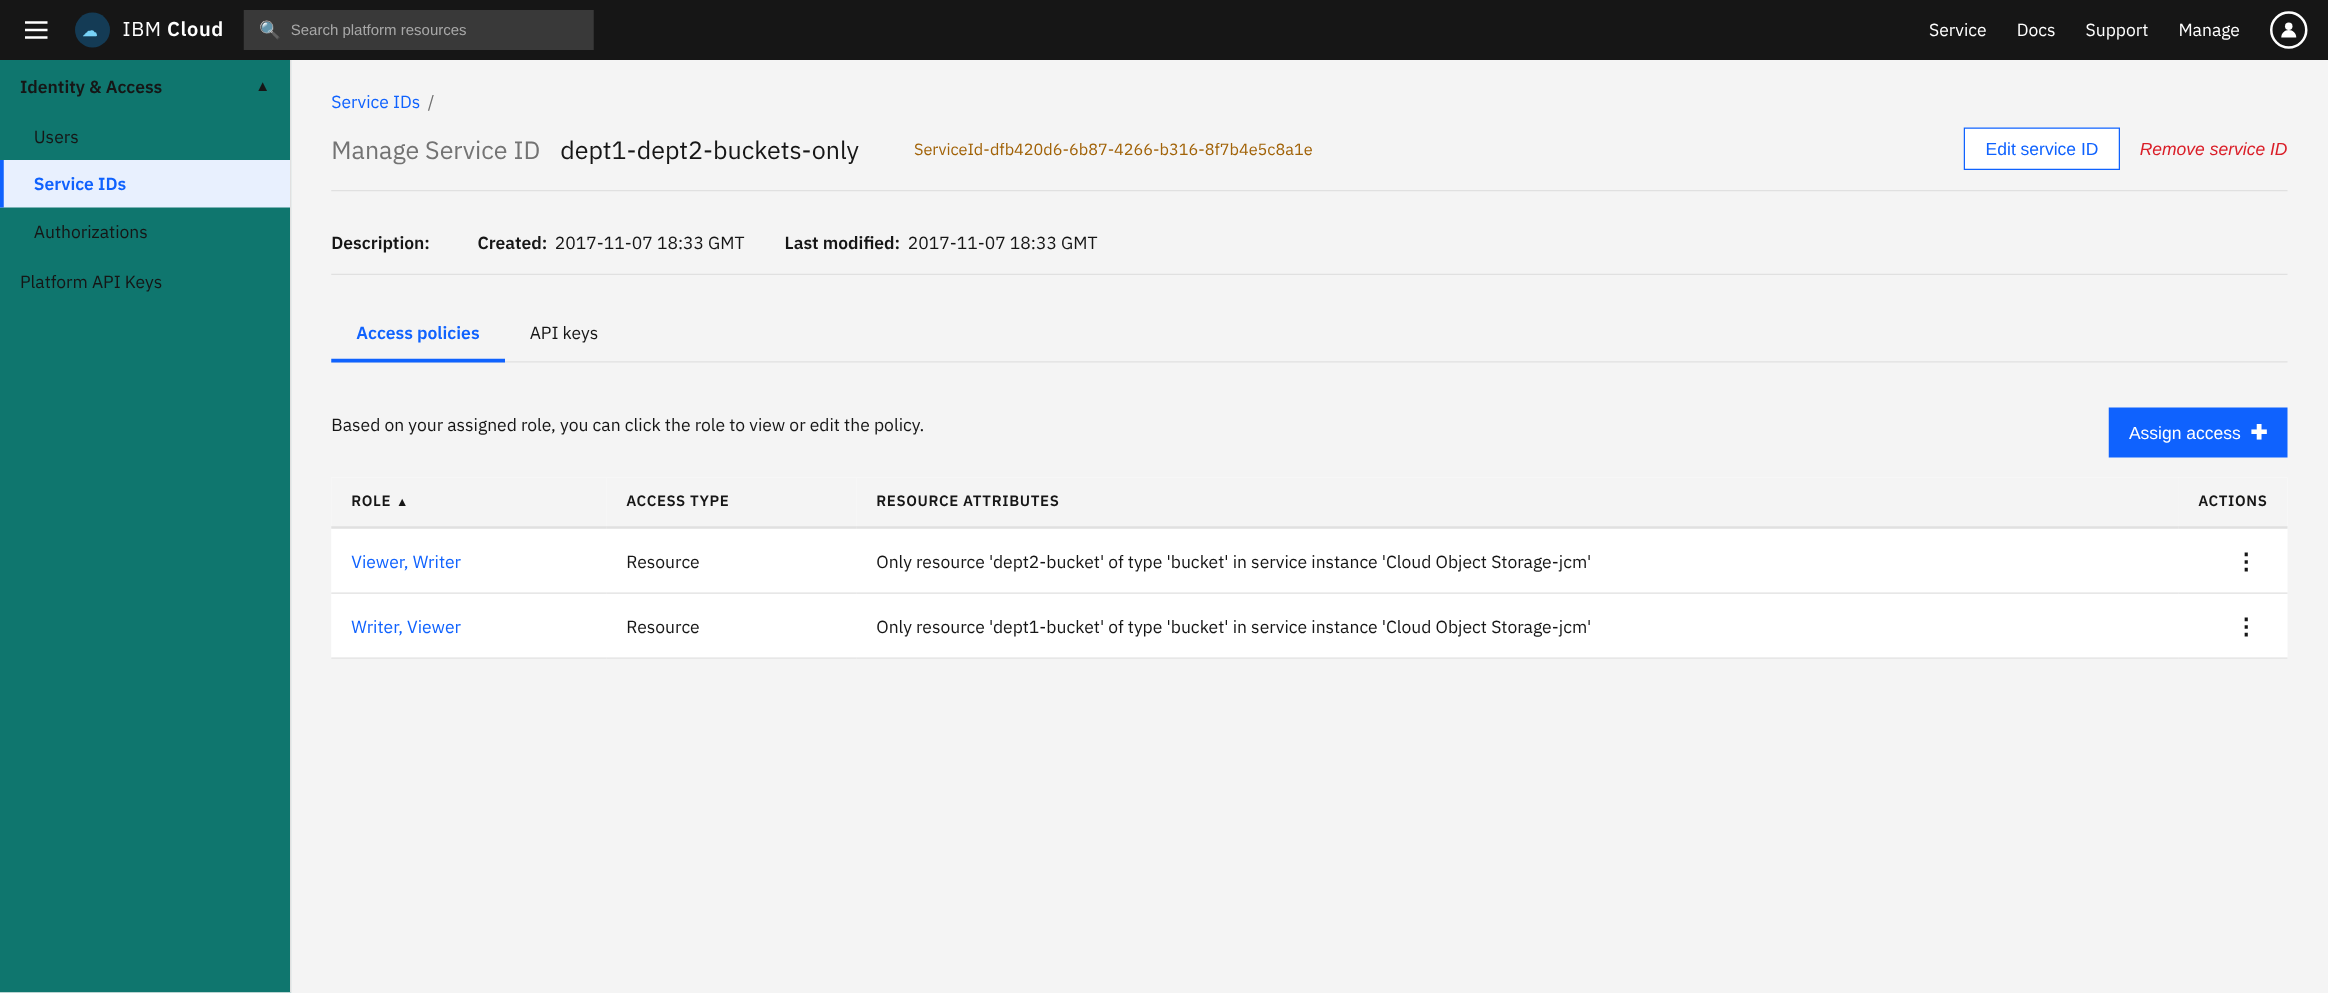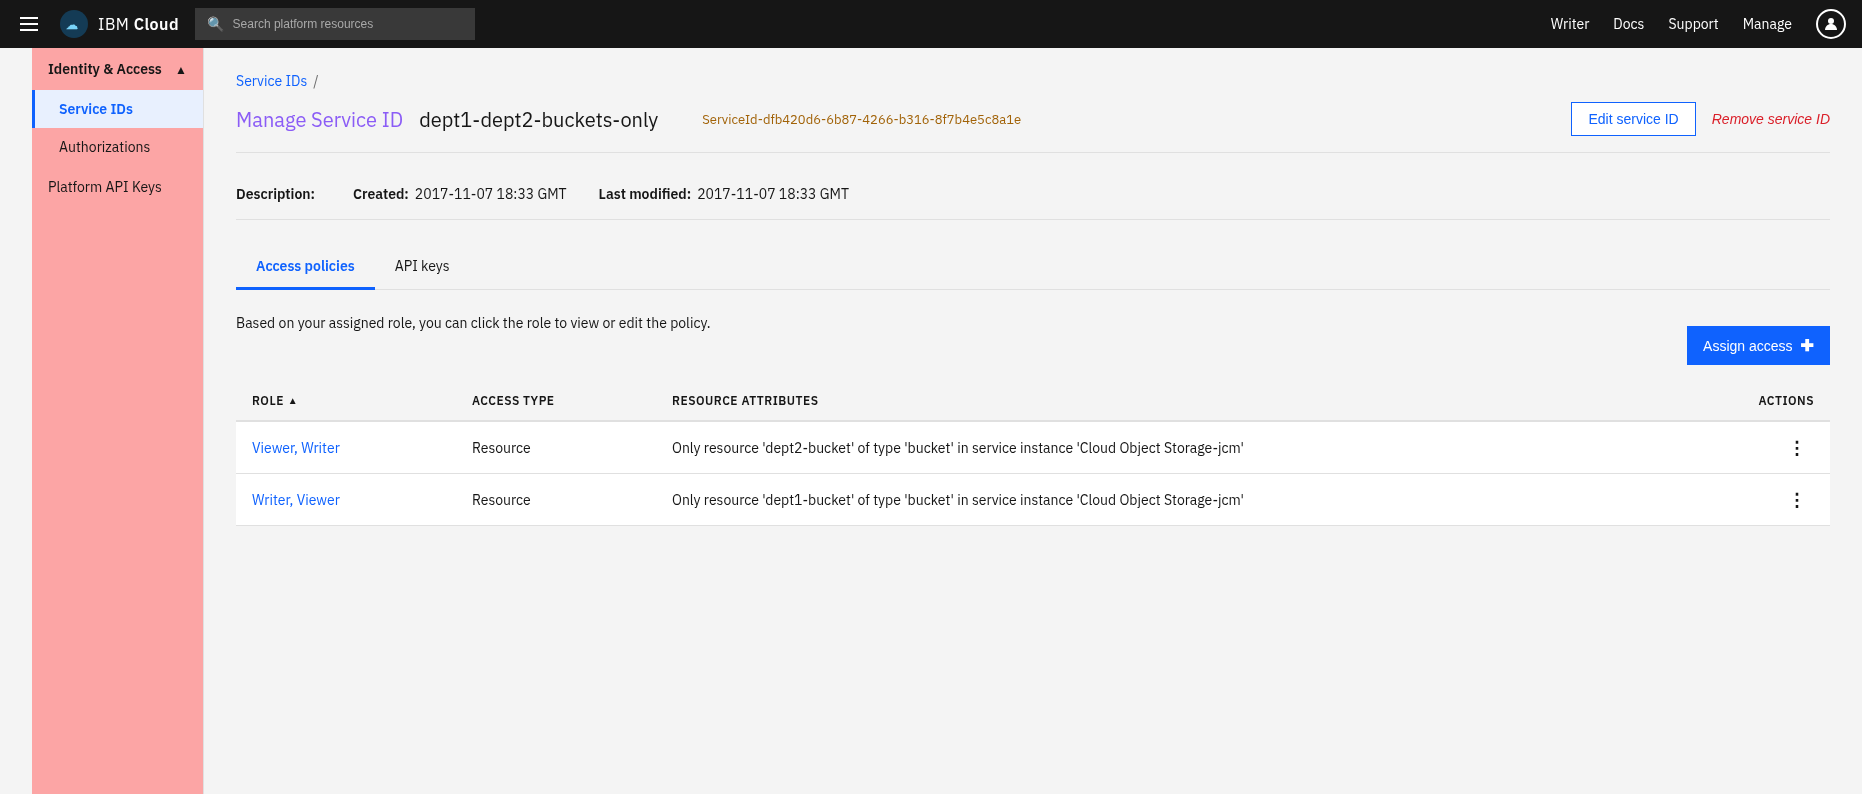--- a/index.html
+++ b/index.html
@@ -32,22 +32,22 @@
     .user-icon {
       width: 30px; height: 30px; border-radius: 50%; border: 2px solid #fff;
       display: flex; align-items: center; justify-content: center; cursor: pointer;
     }
 
     
     .app-layout { display: flex; margin-top: 48px; min-height: calc(100vh - 48px); }
 
     
     .sidebar {
-      width: 172px; background: #fca5a5; border-right: 1px solid #e0e0e0;
-      flex-shrink: 0; padding-top: 0; margin-left: 32px;
+      width: 233px; background: #0f766e; border-right: 1px solid #e0e0e0;
+      flex-shrink: 0; padding-top: 0;
     }
     .sidebar-section { padding: 0; }
     .sidebar-header {
       display: flex; align-items: center; justify-content: space-between;
       padding: 12px 16px; font-size: 14px; font-weight: 600; cursor: pointer;
       color: #161616;
     }
     .sidebar-item {
       padding: 10px 16px 10px 24px; font-size: 14px; cursor: pointer; color: #161616;
       border-left: 3px solid transparent;
@@ -66,21 +66,21 @@
     .breadcrumb { display: flex; align-items: center; gap: 6px; margin-bottom: 12px; }
     .breadcrumb a { color: #0f62fe; text-decoration: none; font-size: 14px; cursor: pointer; }
     .breadcrumb-sep { color: #6f6f6f; font-size: 14px; }
 
     
     .page-header {
       display: flex; align-items: center; justify-content: space-between;
       padding-bottom: 16px; border-bottom: 1px solid #e0e0e0; margin-bottom: 16px;
     }
     .page-title-group { display: flex; align-items: center; gap: 16px; flex-wrap: wrap; }
-    .page-title { font-size: 20px; font-weight: 400; color: #8b5cf6; }
+    .page-title { font-size: 20px; font-weight: 400; color: #737373; }
     .service-name { font-size: 20px; font-weight: 400; color: #161616; }
     .service-id-text { font-size: 13px; color: #a16207; margin-left: 28px; }
     .header-actions { display: flex; align-items: center; gap: 16px; }
     .btn-outline {
       border: 1px solid #0f62fe; color: #0f62fe; background: #fff;
       padding: 8px 16px; cursor: pointer; font-size: 14px;
     }
     .btn-danger-link {
       border: none; background: none; color: #da1e28; cursor: pointer; font-size: 14px;
       padding: 8px 0;
@@ -96,21 +96,21 @@
     
     .tabs { display: flex; gap: 0; border-bottom: 1px solid #e0e0e0; margin-bottom: 24px; }
     .tab {
       padding: 12px 20px; font-size: 14px; cursor: pointer; color: #161616;
       border-bottom: 3px solid transparent; position: relative; top: 1px;
     }
     .tab.active { color: #0f62fe; border-bottom: 3px solid #0f62fe; font-weight: 600; }
 
     
     .table-header-row {
-      display: flex; justify-content: space-between; margin-bottom: 16px;
+      display: flex; justify-content: space-between; align-items: center; margin-bottom: 16px;
     }
     .table-desc { font-size: 14px; color: #161616; }
     .btn-primary {
       background: #0f62fe; color: #fff; border: none;
       padding: 10px 16px; cursor: pointer; font-size: 14px;
       display: flex; align-items: center; gap: 8px; margin-top: 12px;
     }
     .plus-icon { font-size: 16px; font-weight: 600; }
 
     
@@ -148,41 +148,42 @@
         <text x="8" y="21" font-size="12" fill="#78d3f8" font-weight="bold">☁</text>
       </svg>
       <span class="ibm-logo-text">IBM <strong>Cloud</strong></span>
     </div>
     <div class="search-bar">
       <span class="search-icon">🔍</span>
       <input type="text" placeholder="Search platform resources" style="">
     </div>
   </div>
   <div class="top-nav-right">
-    <a class="nav-link">Writer</a>
+    <a class="nav-link">Service</a>
     <a class="nav-link">Docs</a>
     <a class="nav-link">Support</a>
     <a class="nav-link">Manage</a>
     <div class="user-icon">
       <svg width="16" height="16" viewBox="0 0 16 16" fill="white">
           <circle cx="8" cy="5" r="3"></circle>
           <path d="M2 14c0-3.3 2.7-6 6-6s6 2.7 6 6"></path>
         </svg>
     </div>
   </div>
 </nav>
 
 <div class="app-layout">
 
   <aside class="sidebar">
     <div class="sidebar-section">
       <div class="sidebar-header">
         <span>Identity &amp; Access</span>
         <span class="chevron-icon">▲</span>
       </div>
+      <div class="sidebar-item">Users</div>
       <div class="sidebar-item active">Service IDs</div>
       <div class="sidebar-item">Authorizations</div>
     </div>
     <div class="sidebar-top-item">Platform API Keys</div>
   </aside>
 
   <main class="main-content">
 
     <div class="breadcrumb">
       <a>Service IDs</a>

